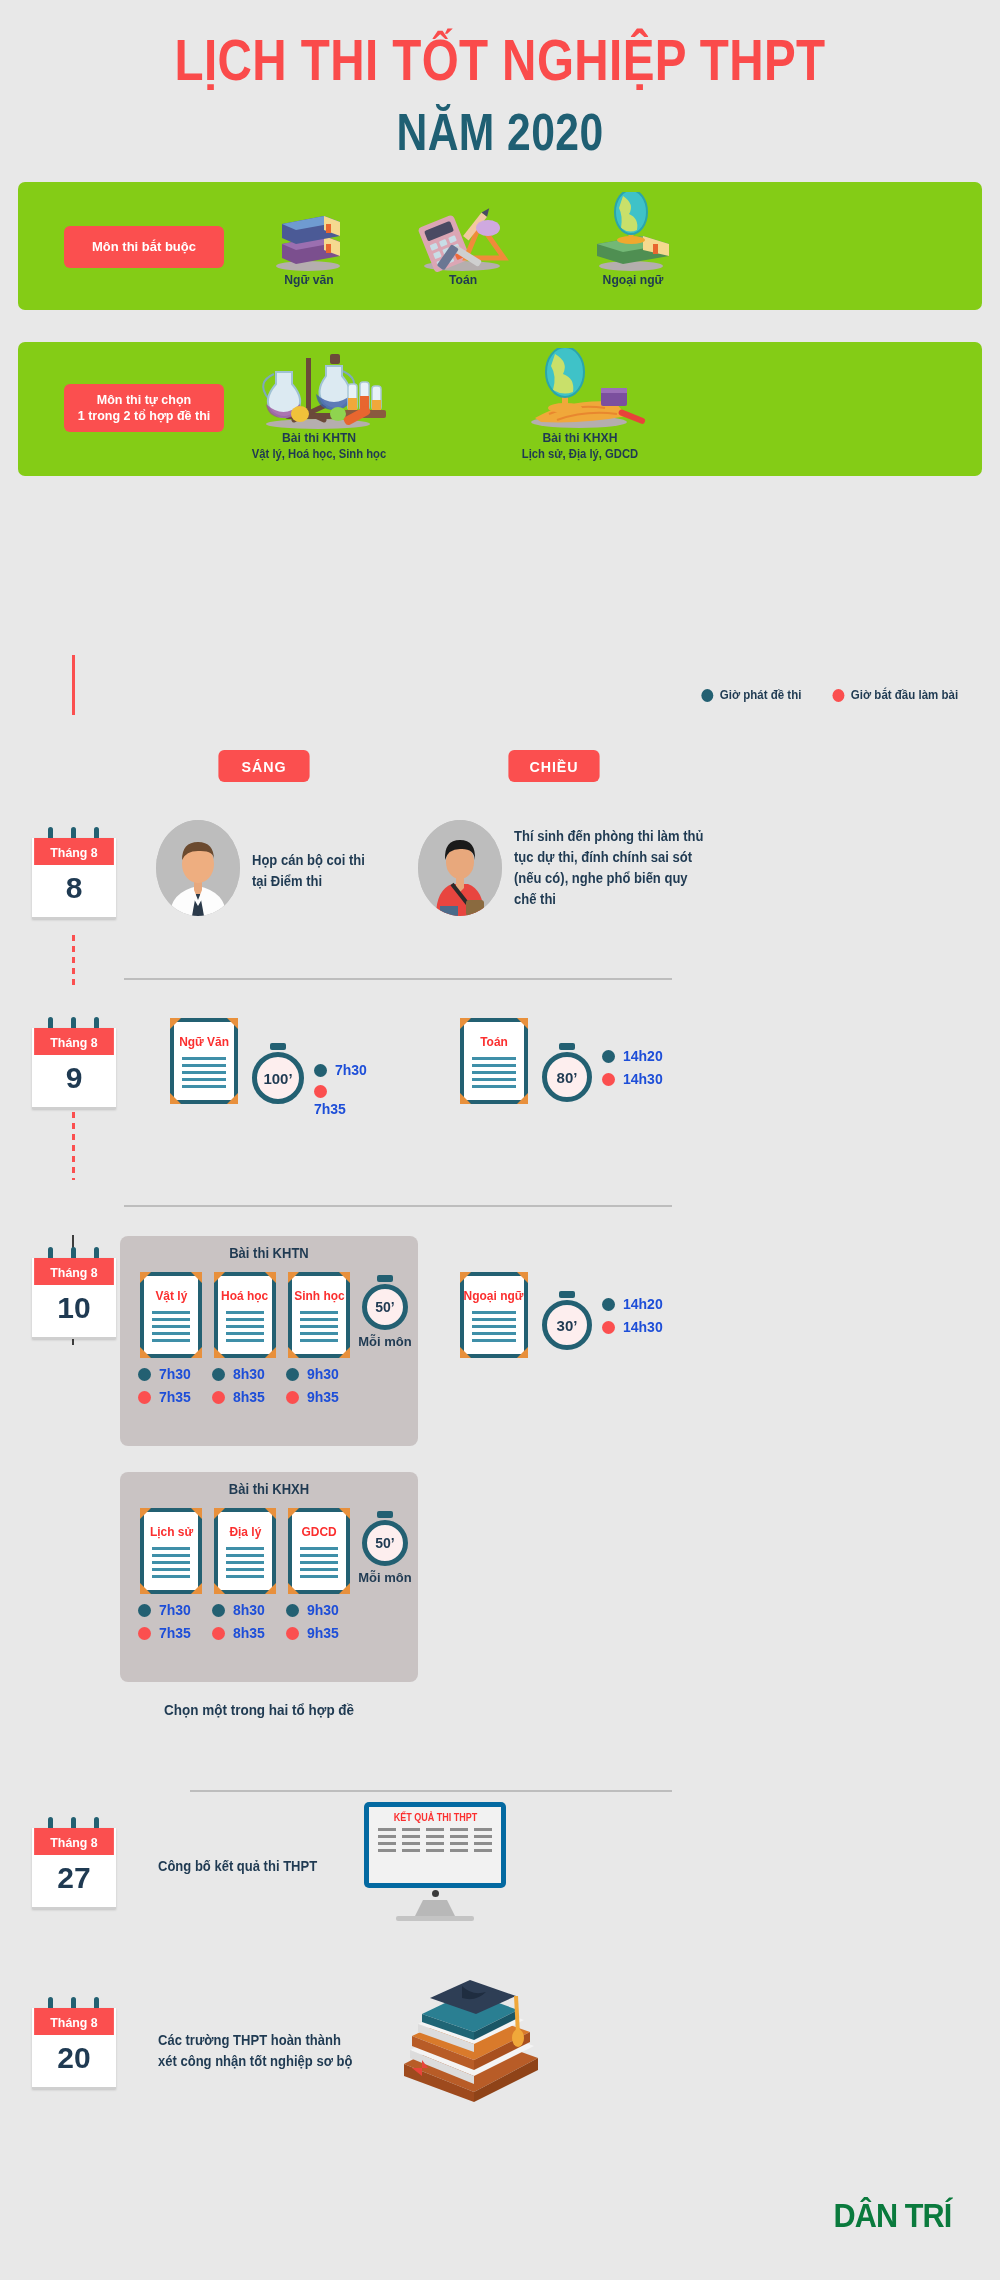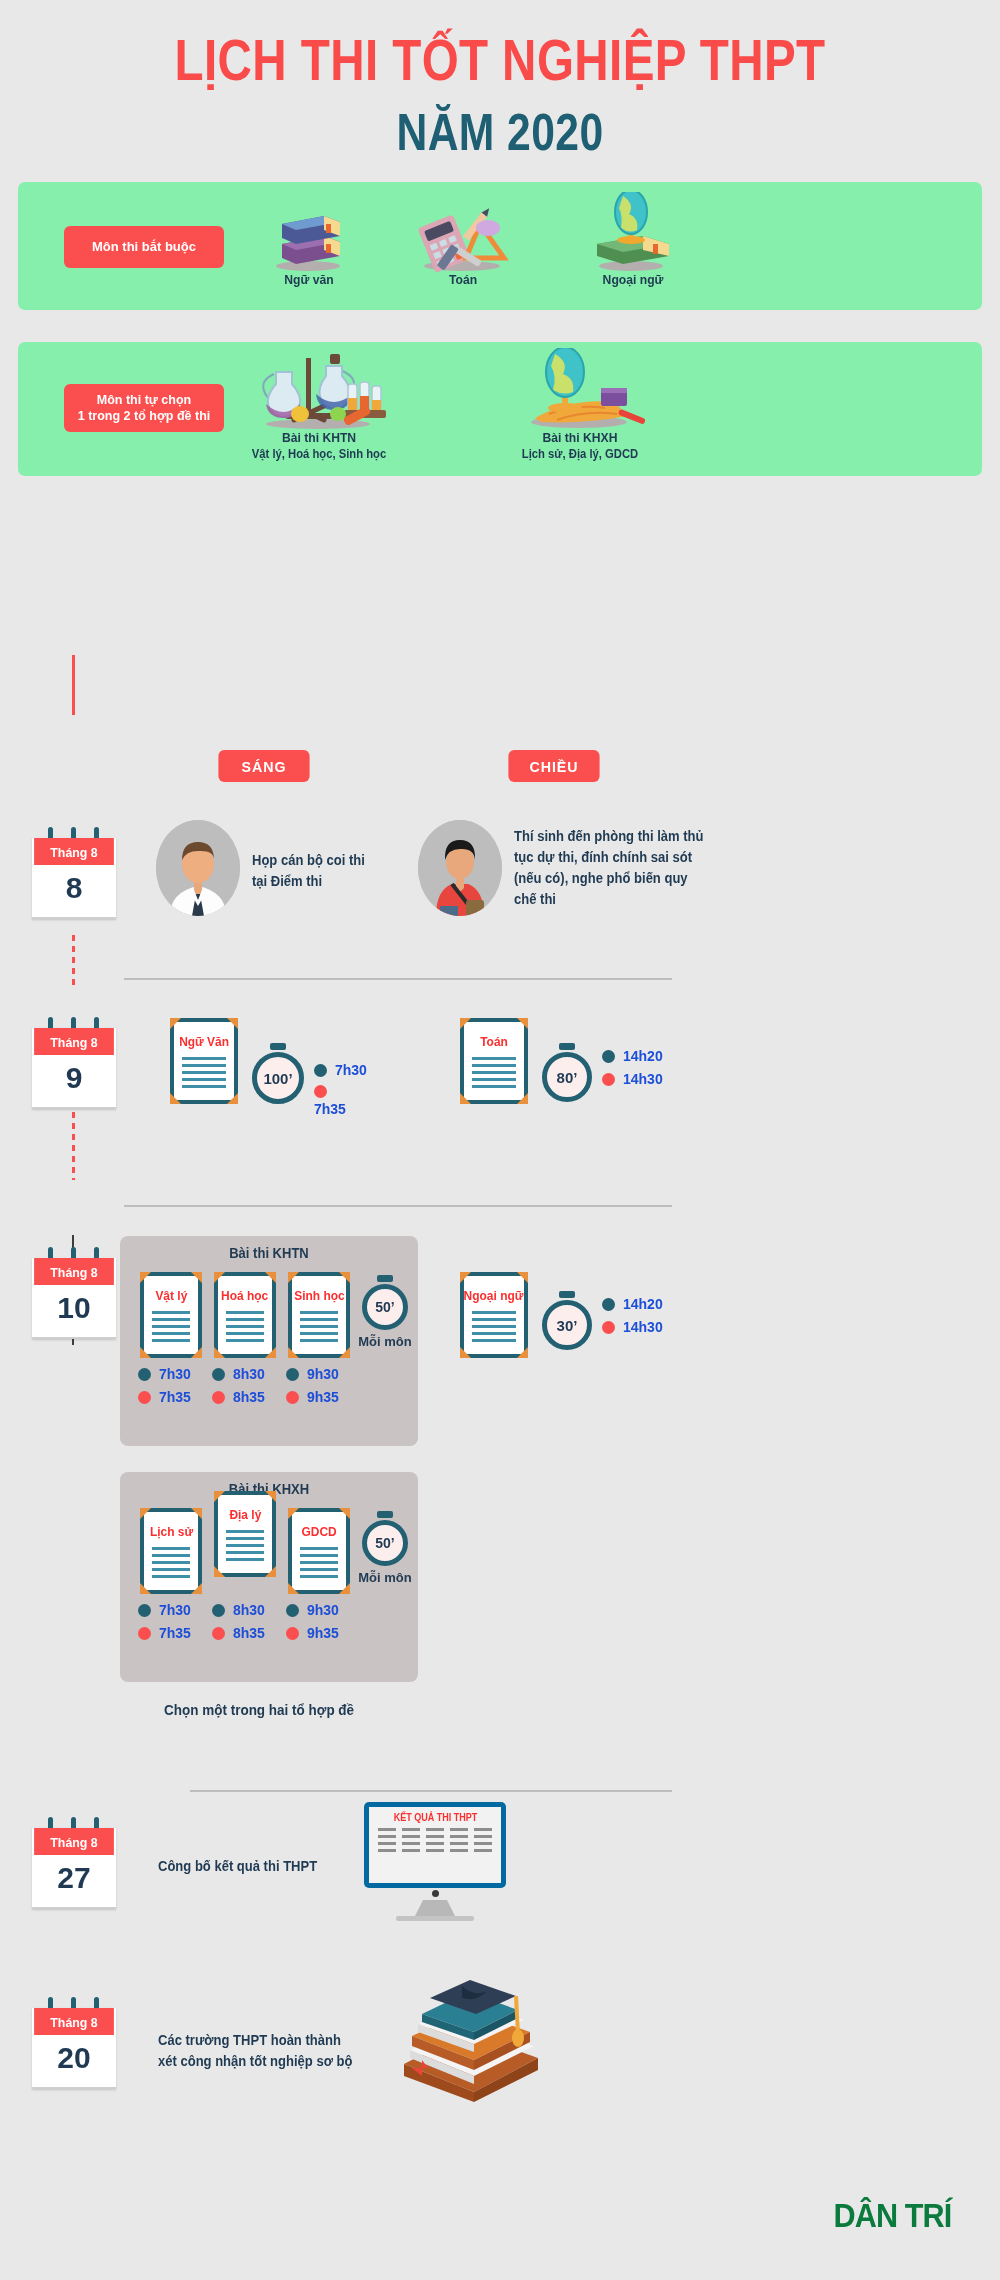--- a/index.html
+++ b/index.html
@@ -25,21 +25,21 @@
     font-size: 58px; color: #fa4b4b; line-height: 1.1;
   }
   .title2 {
     position: absolute; top: 104px; left: 0; width: 1000px;
     font-size: 52px; color: #1f5f73; line-height: 1.1;
   }
 
   
   .panel {
     position: absolute; left: 18px; width: 964px;
-    background: #86efac; border-radius: 7px;
+    background: #84cc16; border-radius: 7px;
   }
   #panel-required { top: 182px; height: 128px; }
   #panel-elective { top: 342px; height: 134px; }
 
   .pill {
     position: absolute;
     background: #fb4f4f; color: #fff;
     border-radius: 6px;
     font-weight: 700;
     text-align: center;
@@ -361,20 +361,30 @@
           <g transform="rotate(22 122 70)">
             <rect x="112" y="64" width="28" height="6" rx="3" fill="#e8443a"></rect>
           </g>
         </svg>
       </div>
       <div class="cap">Bài thi KHXH</div>
       <div class="cap2">Lịch sử, Địa lý, GDCD</div>
     </div>
   </div>
 
+  <div id="legend">
+    <div class="leg">
+      <span class="dot teal"></span>
+      <span>Giờ phát đề thi</span>
+    </div>
+    <div class="leg">
+      <span class="dot red"></span>
+      <span>Giờ bắt đầu làm bài</span>
+    </div>
+  </div>
 
   <div class="sesshdr" id="hdr-sang">
     <span>SÁNG</span>
   </div>
   <div class="sesshdr" id="hdr-chieu">
     <span>CHIỀU</span>
   </div>
 
   <div class="dotline" style="top:655px; height:60px;"></div>
   <div class="dotline" style="top:660px; height:52px;"></div>
@@ -611,21 +621,21 @@
         <div class="plabel">Lịch sử</div>
         <div class="lines">
             <i></i>
             <i></i>
             <i></i>
             <i></i>
             <i></i>
           </div>
       </div>
     </div>
-    <div class="paper" style="left:94px; top:19px; width:62px; height:86px;">
+    <div class="paper" style="left:94px; top:36px; width:62px; height:86px;">
       <div class="sheet">
         <span class="corner c-tl"></span>
           <span class="corner c-tr"></span>
         <span class="corner c-bl"></span>
           <span class="corner c-br"></span>
         <div class="plabel">Địa lý</div>
         <div class="lines">
             <i></i>
             <i></i>
             <i></i>

